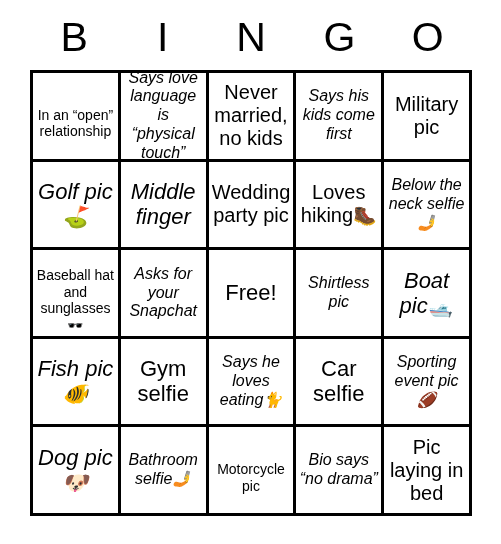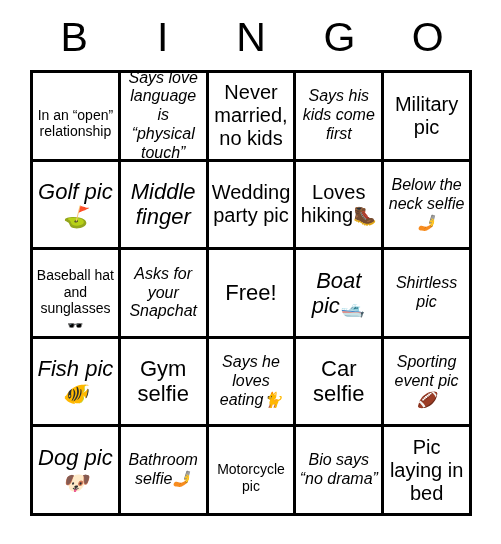--- a/index.html
+++ b/index.html
@@ -142,24 +142,24 @@
       <div class="cell">
         <span class="cell-text fs-xs">Baseball hat and sunglasses<span class="emoji fs-xs">🕶️</span></span>
       </div>
       <div class="cell">
         <span class="cell-text fs-sm">Asks for your Snapchat</span>
       </div>
       <div class="cell">
         <span class="cell-text fs-xl">Free!</span>
       </div>
       <div class="cell">
-        <span class="cell-text fs-lg">Boat pic<span class="emoji fs-lg">🛥️</span></span>
+        <span class="cell-text fs-sm">Shirtless pic</span>
       </div>
       <div class="cell">
-        <span class="cell-text fs-sm">Shirtless pic</span>
+        <span class="cell-text fs-lg">Boat pic<span class="emoji fs-lg">🛥️</span></span>
       </div>
       <div class="cell">
         <span class="cell-text fs-lg">Fish pic<span class="emoji fs-lg">🐠</span></span>
       </div>
       <div class="cell">
         <span class="cell-text fs-xl">Gym selfie</span>
       </div>
       <div class="cell">
         <span class="cell-text fs-sm">Says he loves eating<span class="emoji fs-sm">🐈</span></span>
       </div>

